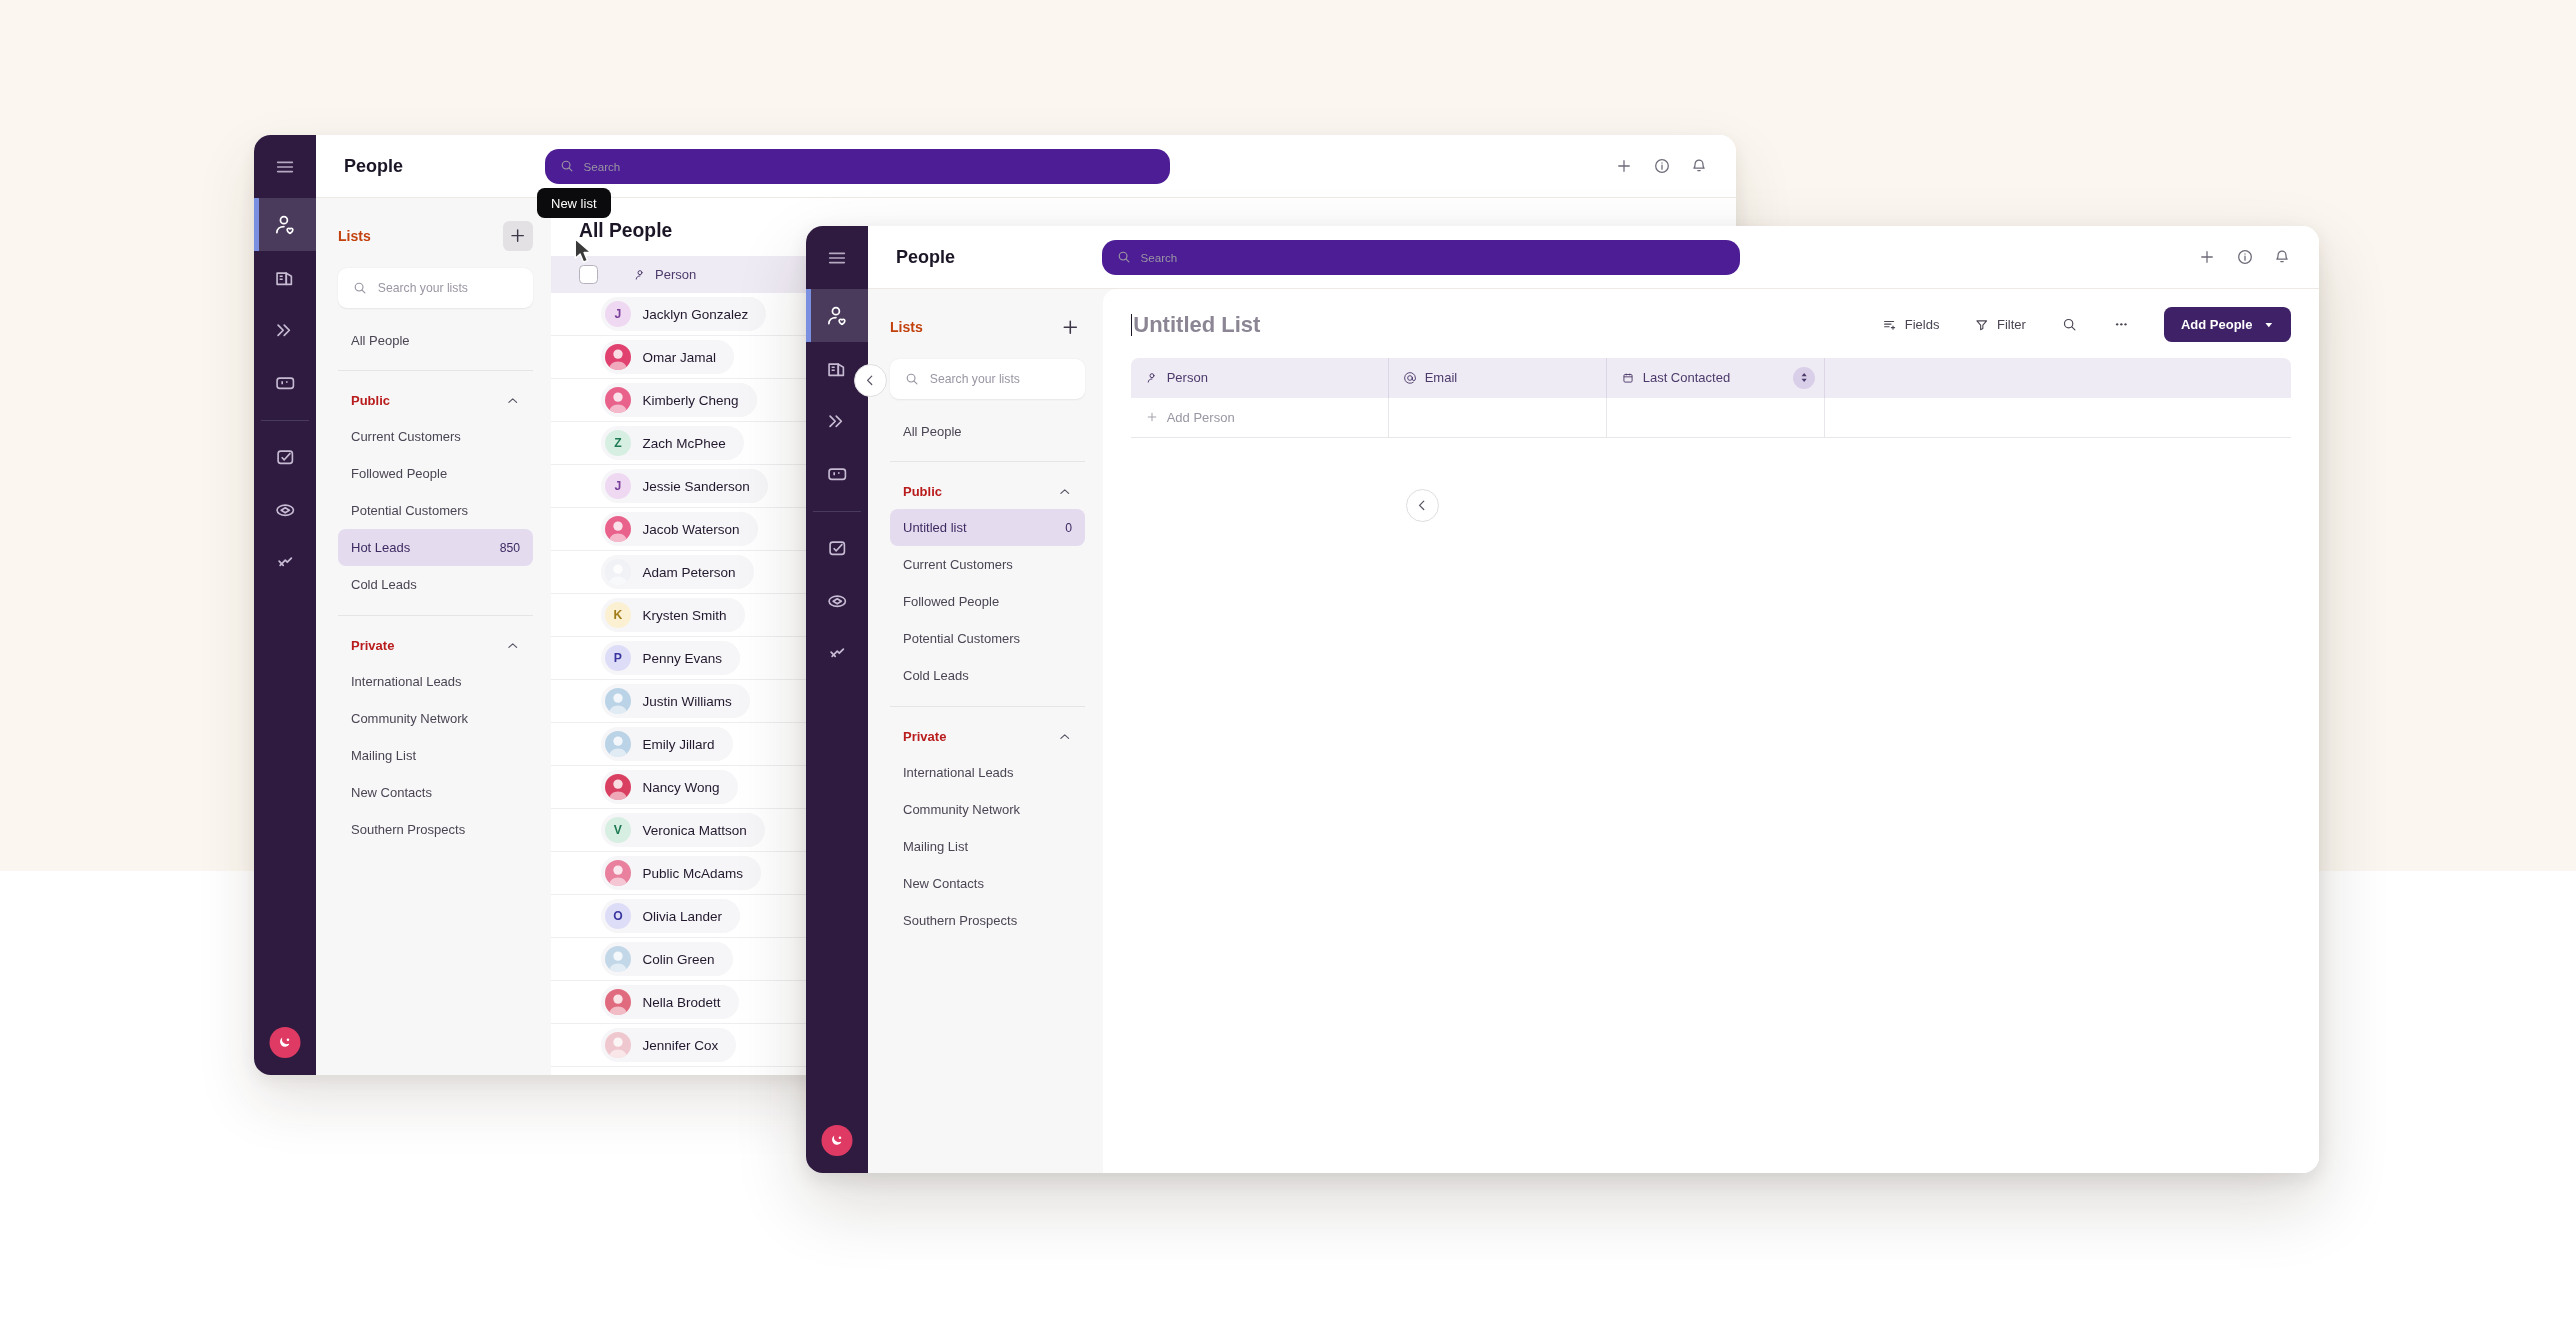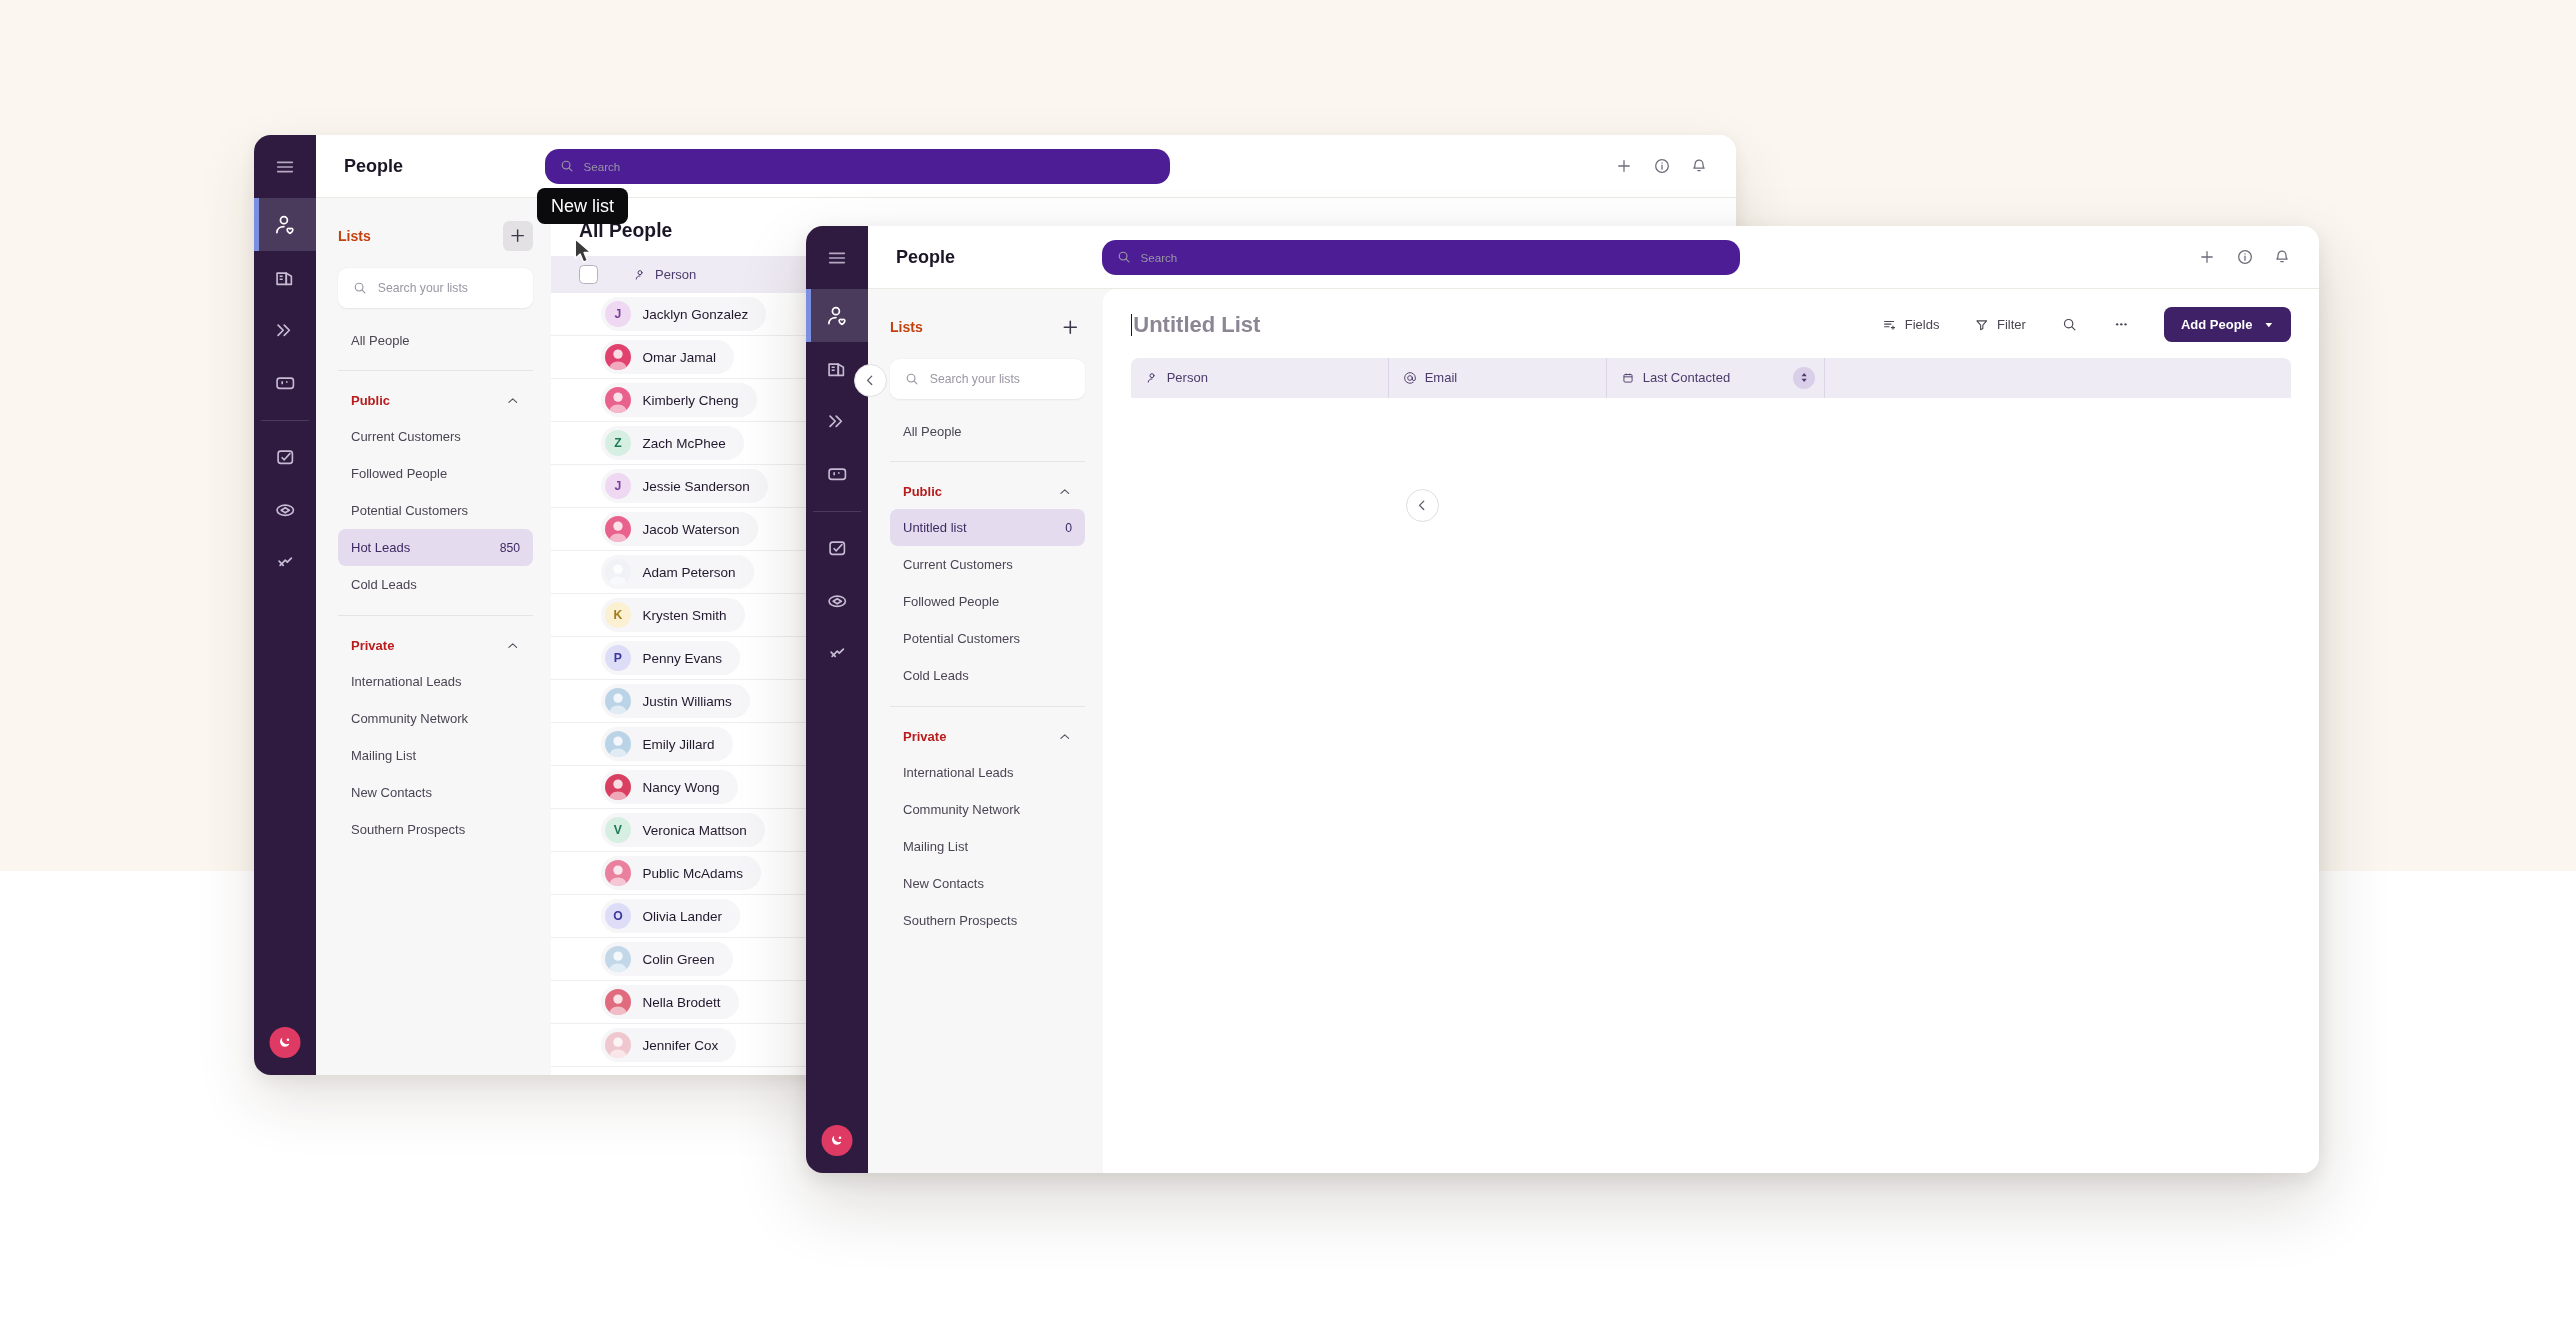--- a/index.html
+++ b/index.html
@@ -148,21 +148,21 @@
     font-size: 13px; font-weight: 700; color: #b91c1c;
   }
 
   
   .tooltip {
     position: absolute;
     background: #0B0B0D;
     color: #ffffff;
     border-radius: 7.7px;
     padding: 7.7px 14px;
-    font-size: 18px;
+    font-size: 13px;
     white-space: nowrap;
     z-index: 40;
   }
 
   
   .collapse-btn {
     position: absolute;
     width: 33px; height: 33px; border-radius: 50%;
     background: #ffffff;
     border: 0.6px solid #E0DDE1;
@@ -927,20 +927,31 @@
                 </svg>
               <span>Last Contacted</span>
               <span class="sort-pill">
                 <svg width="10.3" height="13" viewBox="0 0 16 20" fill="#4B3A6B">
                     <path d="M8 3l4 5H4z"></path>
                     <path d="M8 17l-4-5h8z"></path>
                   </svg>
               </span>
             </div>
           </div>
+          <div class="grid-row">
+            <div class="grid-cell" style="width:258px">
+              <svg width="14" height="14" viewBox="0 0 24 24" fill="none" stroke="#A5A1AC" stroke-width="1.7" stroke-linecap="round">
+                  <path d="M12 5.5v13M5.5 12h13"></path>
+                </svg>
+              <span>Add Person</span>
+            </div>
+            <div class="grid-cell" style="width:218px"></div>
+            <div class="grid-cell" style="width:218px"></div>
+            <div class="grid-cell" style="flex:1; border-right:none"></div>
+          </div>
         </div>
       </div>
     </div>
   </div>
 
   <div class="collapse-btn" style="left:600px; top:263px;">
     <svg width="16.7" height="16.7" viewBox="0 0 24 24" fill="none" stroke="#5A5464" stroke-width="1.8" stroke-linecap="round" stroke-linejoin="round">
         <path d="M14 6l-6 6 6 6"></path>
       </svg>
   </div>

